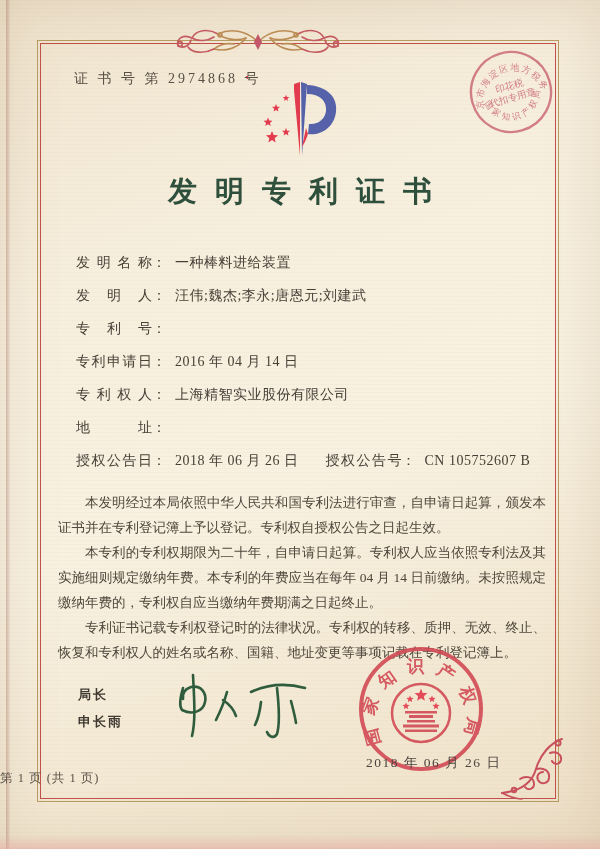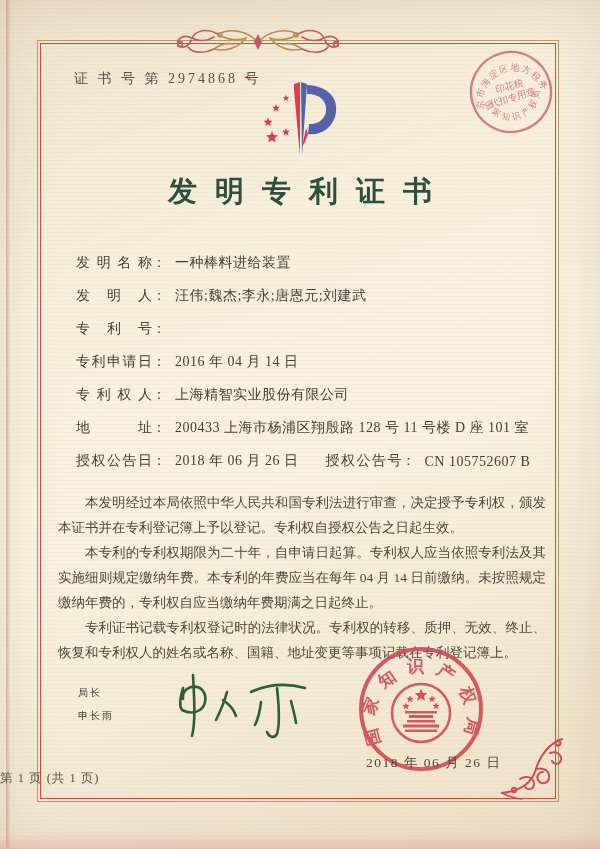--- a/index.html
+++ b/index.html
@@ -15,30 +15,30 @@
     background:repeating-linear-gradient(0deg,rgba(185,155,115,.05) 0 1px,transparent 1px 4px);}
   .frame-outer{position:absolute;left:37px;top:40px;width:520px;height:760px;
     border:1px solid #b59a61;}
   .frame-inner{position:absolute;left:2px;top:2px;right:2px;bottom:2px;
     border:1px solid #c2504a;}
   .abs{position:absolute;}
   .cert-no{left:74px;top:70px;font-size:14px;letter-spacing:3px;color:#574f44;}
   .title{left:0;top:172px;width:600px;text-align:center;font-size:29px;font-weight:bold;
     color:#2d4f3b;letter-spacing:18px;text-indent:18px;}
   .fields{left:76px;top:253px;width:470px;color:#463f36;font-size:14px;}
-  .frow{height:19px;margin-bottom:14px;display:flex;align-items:flex-end;white-space:nowrap;}
+  .frow{height:19px;margin-bottom:14px;display:flex;align-items:center;white-space:nowrap;}
   .frow.gap{margin-top:4px;}
   .flabel{display:inline-block;width:76px;text-align:justify;text-align-last:justify;}
   .fcolon{display:inline-block;}
   .fvalue{margin-left:9px;letter-spacing:.5px;}
   .pair2{margin-left:27px;}
   .body-text{left:58px;top:490px;width:488px;color:#4f473c;font-size:13.5px;
     line-height:25px;text-align:justify;}
   .body-text p{margin:0;text-indent:2em;}
-  .officer{left:78px;top:686px;color:#3f3931;font-size:10px;letter-spacing:2px;}
+  .officer{left:78px;top:686px;color:#3f3931;font-size:13px;letter-spacing:2px;font-weight:bold;}
   .officer div{margin-bottom:9px;}
   .sig{left:165px;top:668px;}
   .seal-tax{left:463px;top:44px;transform:rotate(-16deg);}
   .seal-office{left:355px;top:643px;}
   .issue-date{left:366px;top:754px;font-size:13.5px;color:#4c443e;letter-spacing:1.5px;white-space:nowrap;}
   .footer{left:0;top:770px;width:600px;text-align:left;font-size:12.5px;color:#5a5248;letter-spacing:1px;}
   .flourish-top{left:168px;top:20px;}
   .flourish-corner{left:492px;top:733px;}
   .logo{left:246px;top:76px;}
 </style>
@@ -136,34 +136,33 @@
         <span class="fvalue">2016 年 04 月 14 日</span>
     </div>
     <div class="frow">
       <span class="flabel">专利权人</span>
         <span class="fcolon">：</span>
         <span class="fvalue">上海精智实业股份有限公司</span>
     </div>
     <div class="frow gap">
       <span class="flabel">地址</span>
         <span class="fcolon">：</span>
-        <span class="fvalue">200433 上海市杨浦区翔殷路 128 号 11 号楼 D 座 101 室</span>
     </div>
     <div class="frow">
       <span class="flabel">授权公告日</span>
         <span class="fcolon">：</span>
         <span class="fvalue">2018 年 06 月 26 日</span>
       <span class="flabel pair2">授权公告号</span>
         <span class="fcolon">：</span>
         <span class="fvalue">CN 105752607 B</span>
     </div>
   </div>
 
   <div class="abs body-text">
-    <p>本发明经过本局依照中华人民共和国专利法进行审查，决定授予专利权，颁发本证书并在专利登记簿上予以登记。专利权自授权公告之日起生效。</p>
+    <p>本发明经过本局依照中华人民共和国专利法进行审查，自申请日起算，颁发本证书并在专利登记簿上予以登记。专利权自授权公告之日起生效。</p>
     <p>本专利的专利权期限为二十年，自申请日起算。专利权人应当依照专利法及其实施细则规定缴纳年费。本专利的年费应当在每年 04 月 14 日前缴纳。未按照规定缴纳年费的，专利权自应当缴纳年费期满之日起终止。</p>
     <p>专利证书记载专利权登记时的法律状况。专利权的转移、质押、无效、终止、恢复和专利权人的姓名或名称、国籍、地址变更等事项记载在专利登记簿上。</p>
   </div>
 
   <div class="abs officer">
     <div>局长</div>
     <div>申长雨</div>
   </div>
 
   <svg class="abs sig" width="150" height="74" viewBox="0 0 150 74">

